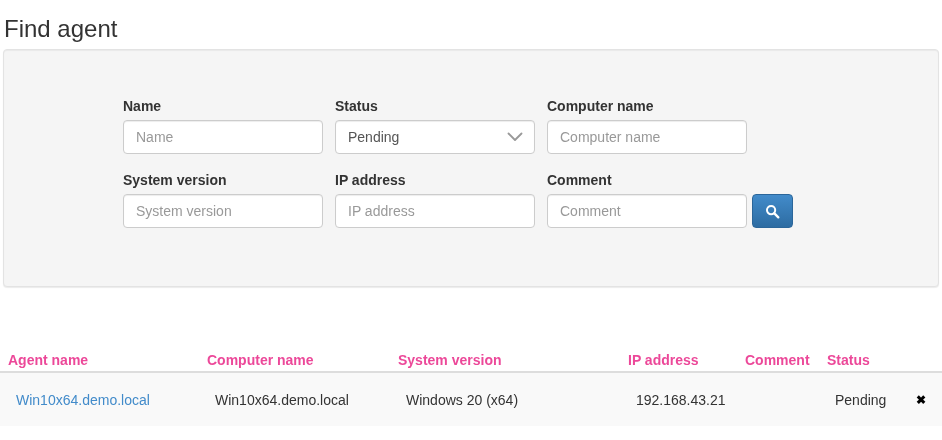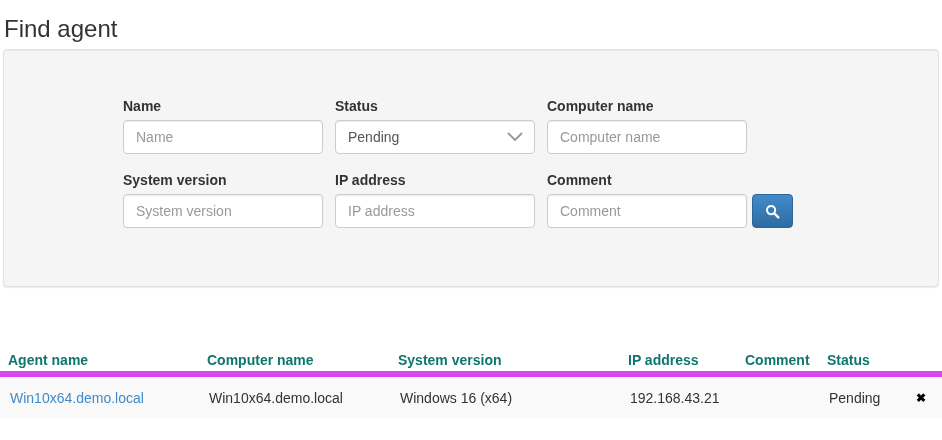--- a/index.html
+++ b/index.html
@@ -46,24 +46,24 @@
     display: flex; align-items: center; justify-content: center;
     cursor: pointer; padding: 0;
   }
   table.agents {
     width: 942px; margin-top: 57px;
     border-collapse: collapse; table-layout: fixed;
   }
   table.agents th {
     text-align: left; padding: 8px 8px 3px 8px;
     border-bottom: 2px solid #ddd;
-    font-size: 14px; font-weight: bold; color: #0f766e; white-space: nowrap;
+    font-size: 14px; font-weight: bold; color: #ec4899; white-space: nowrap;
   }
   table.agents td {
-    padding: 10px; border-top: 6px solid #d946ef;
+    padding: 16px; border-top: 1px solid #d946ef;
     line-height: 20px; white-space: nowrap; overflow: hidden;
     font-size: 14px; color: #333; margin-top: 6px;
   }
   tbody tr.odd { background: #f9f9f9; }
   td a.agent-link { color: #428bca; text-decoration: none; cursor: pointer; }
   td.cell-center { text-align: center; }
   .remove-btn {
     background: none; border: none; padding: 0;
     font-size: 12px; font-weight: bold; color: #000;
     line-height: 20px; cursor: pointer;
@@ -138,21 +138,21 @@
       <th>IP address</th>
       <th>Comment</th>
       <th>Status</th>
       <th></th>
     </tr>
   </thead>
   <tbody>
     <tr class="odd">
       <td><a class="agent-link">Win10x64.demo.local</a></td>
       <td>Win10x64.demo.local</td>
-      <td>Windows 16 (x64)</td>
+      <td>Windows 20 (x64)</td>
       <td>192.168.43.21</td>
       <td></td>
       <td>Pending</td>
       <td class="cell-center">
         <button class="remove-btn">
           <span>✖</span>
         </button>
       </td>
     </tr>
   </tbody>

